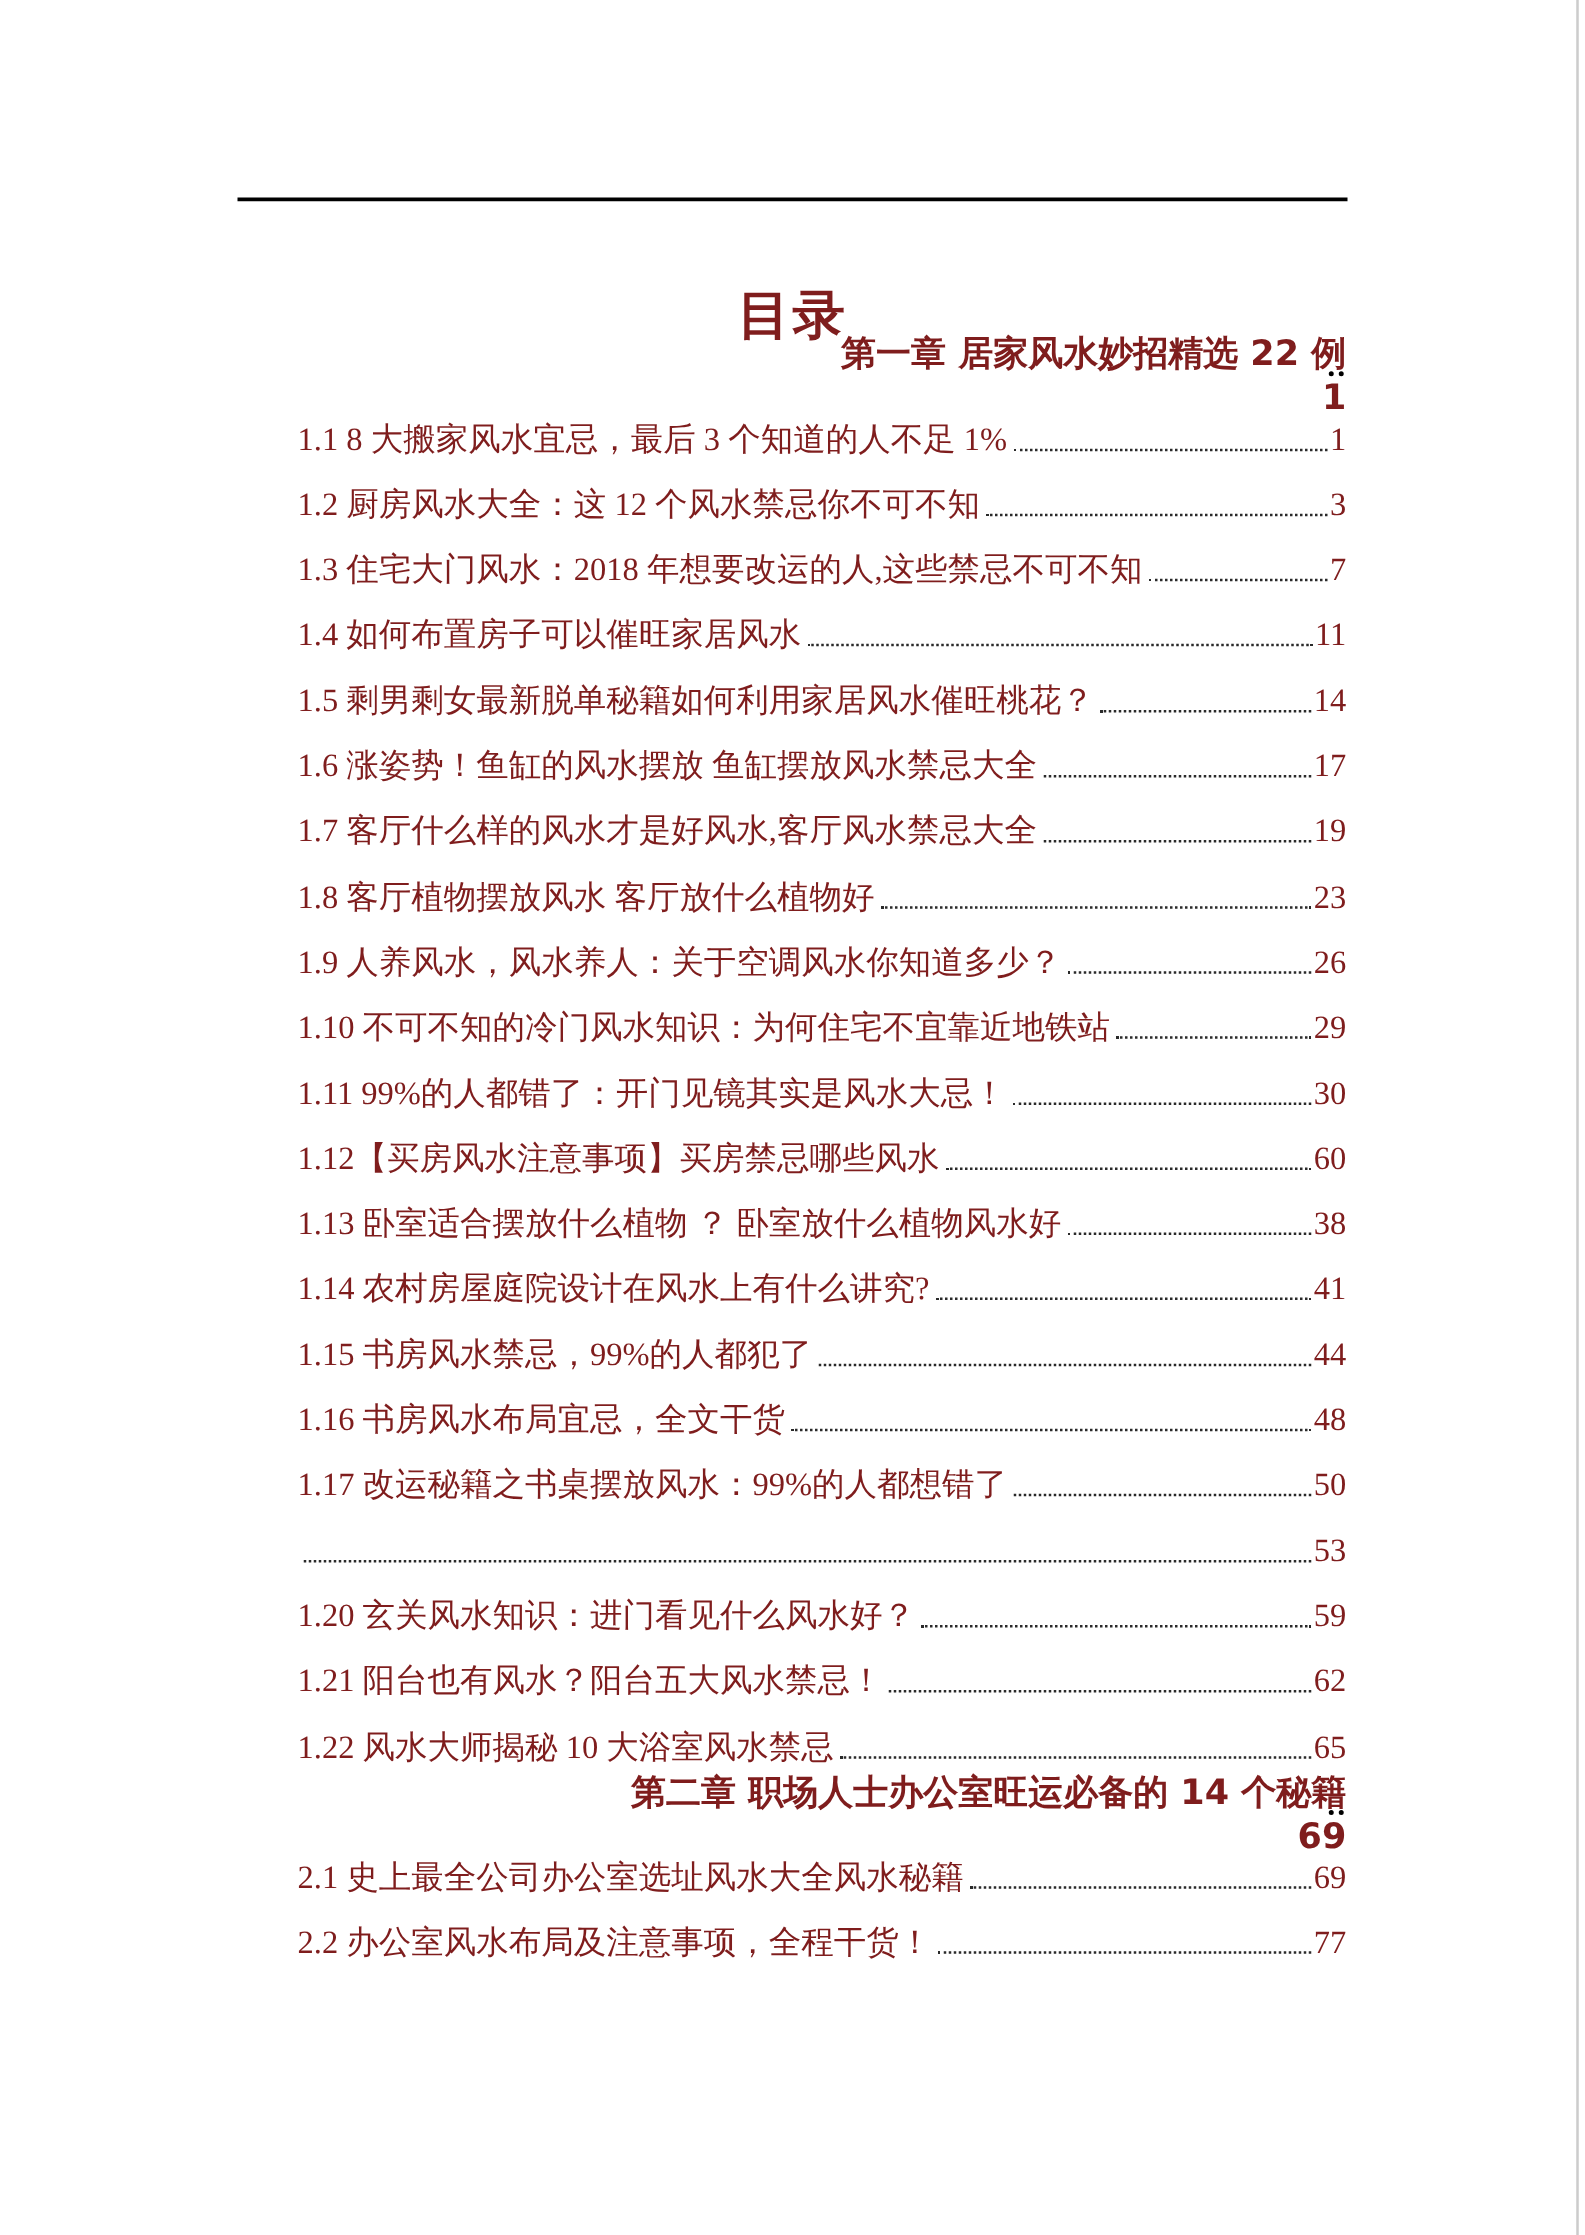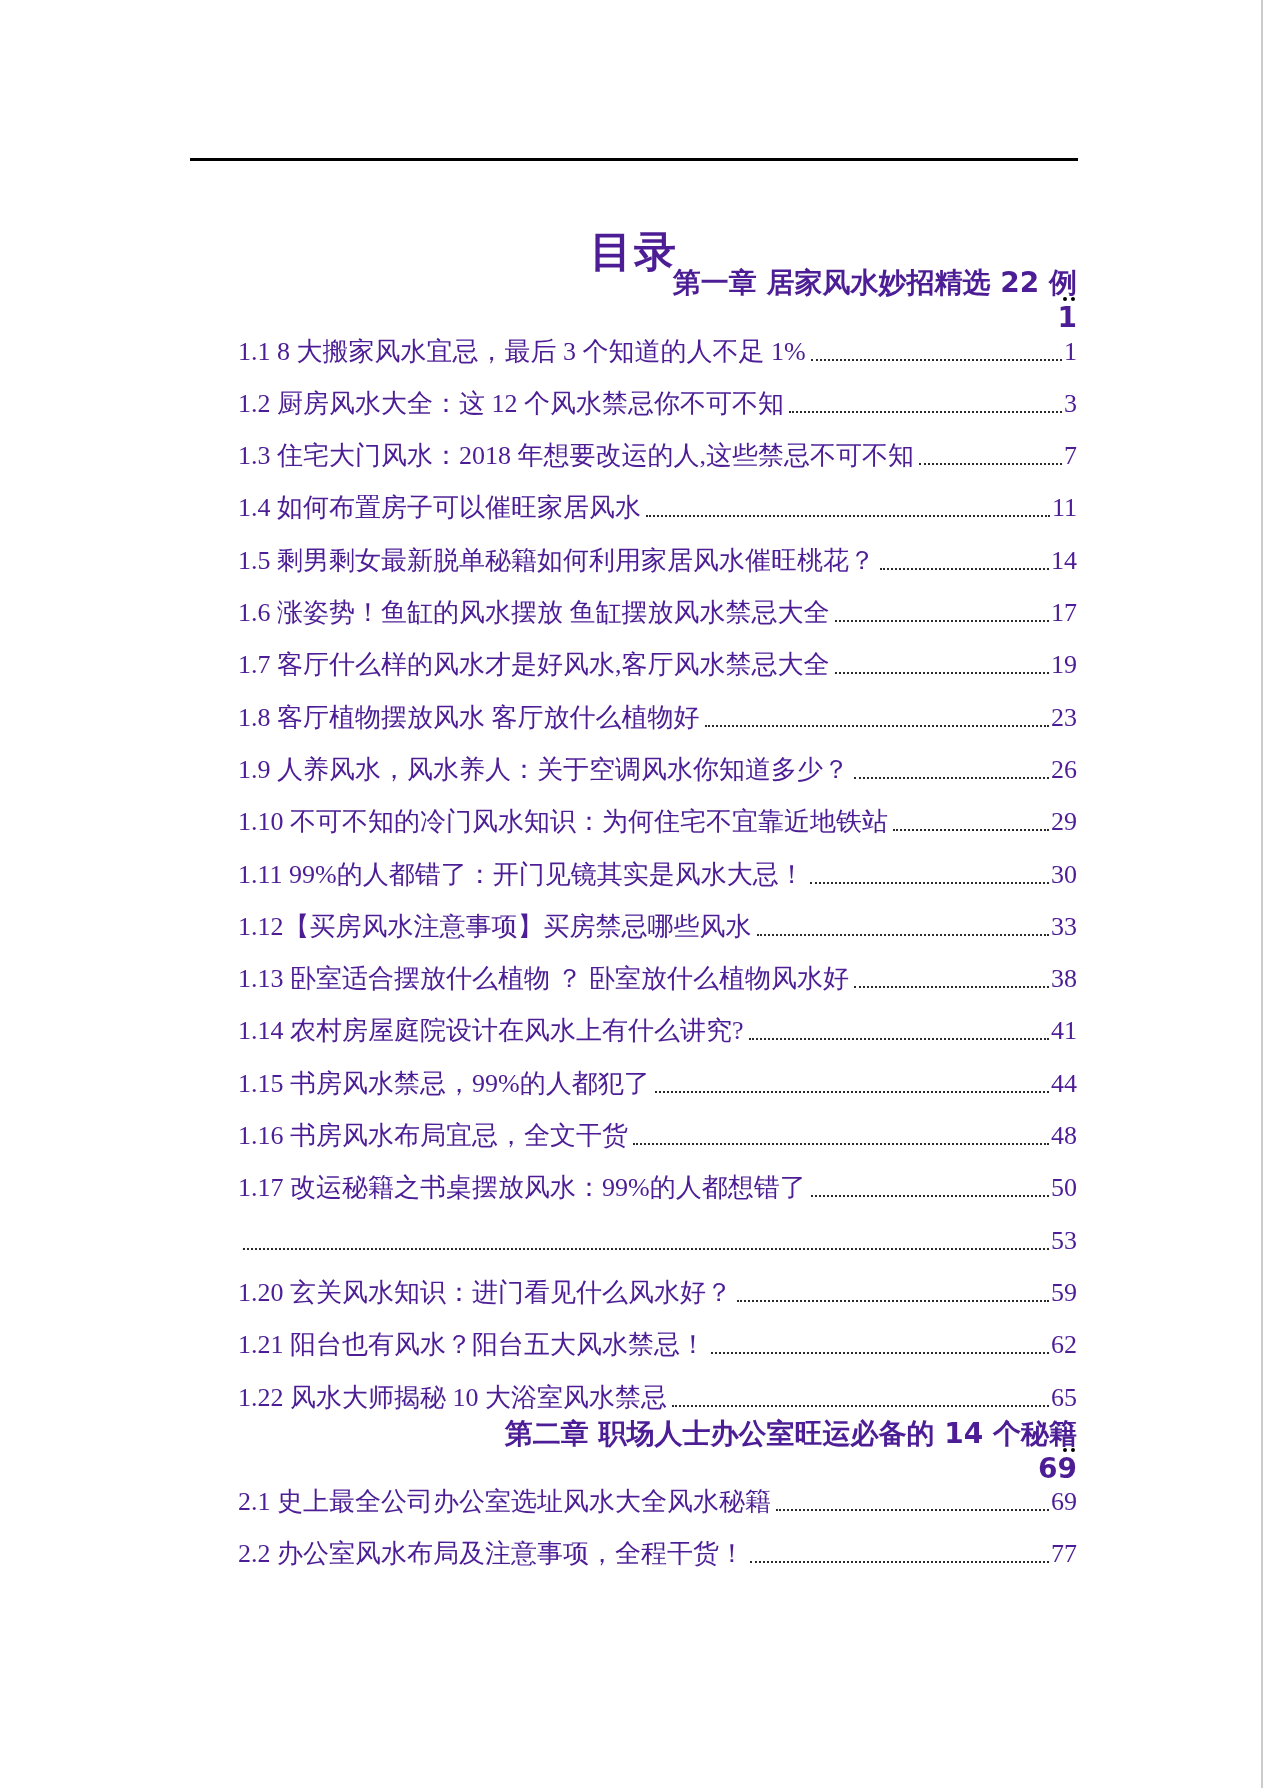--- a/index.html
+++ b/index.html
@@ -7,21 +7,21 @@
     padding: 0;
     background: #ffffff;
   }
   .page {
     position: relative;
     width: 1268px;
     height: 1788px;
     background: #ffffff;
     overflow: hidden;
     font-family: "Liberation Serif", "DejaVu Serif", serif;
-    color: #4c1d95;
+    color: #7f1d1d;
   }
   .page-edge-line {
     position: absolute;
     top: 0;
     left: 1261px;
     width: 2px;
     height: 100%;
     background: #cccccc;
   }
   .header-rule {
@@ -162,21 +162,21 @@
 
   <div class="toc-row section">
     <span class="toc-label">1.11 99%的人都错了：开门见镜其实是风水大忌！</span>
     <span class="toc-leader"></span>
     <span class="toc-page">30</span>
   </div>
 
   <div class="toc-row section">
     <span class="toc-label">1.12【买房风水注意事项】买房禁忌哪些风水</span>
     <span class="toc-leader"></span>
-    <span class="toc-page">33</span>
+    <span class="toc-page">60</span>
   </div>
 
   <div class="toc-row section">
     <span class="toc-label">1.13 卧室适合摆放什么植物 ？ 卧室放什么植物风水好</span>
     <span class="toc-leader"></span>
     <span class="toc-page">38</span>
   </div>
 
   <div class="toc-row section">
     <span class="toc-label">1.14 农村房屋庭院设计在风水上有什么讲究?</span>

